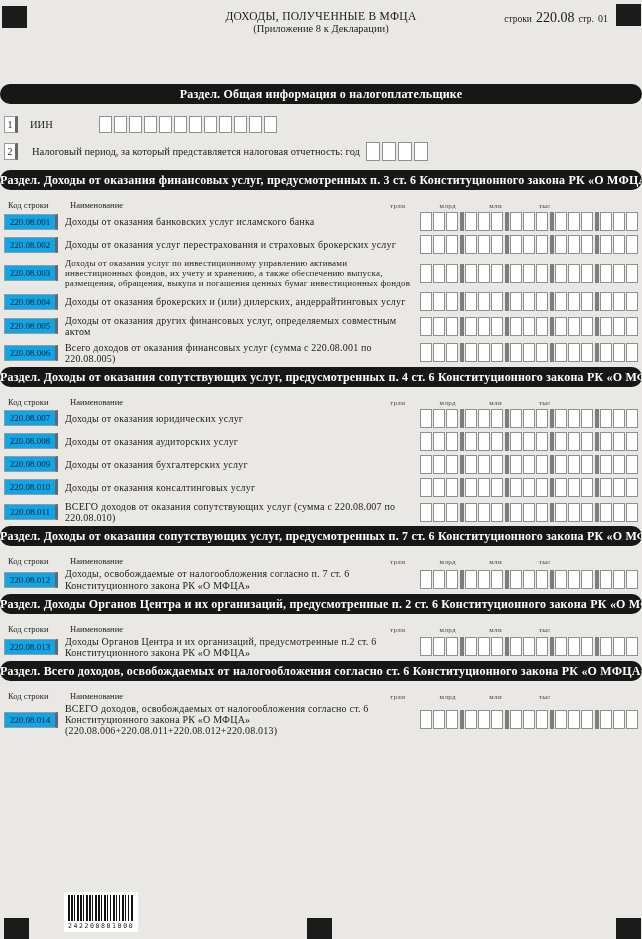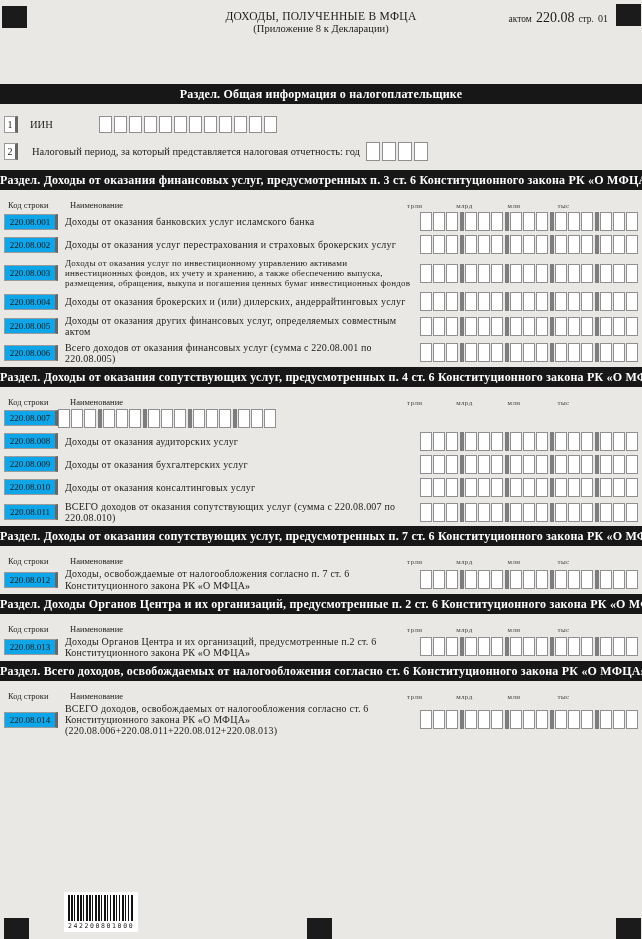--- a/index.html
+++ b/index.html
@@ -35,21 +35,21 @@
   .form-ref{position:absolute;right:34px;top:8px;white-space:nowrap}
   .form-ref .sm{font-size:9.5px}
   .form-ref .lg{font-size:14px}
   .form-ref .md{font-size:10px}
 
   
   .secbar{
     background:var(--bar-bg);color:var(--bar-text);
     height:20px;line-height:20px;text-align:center;
     font-size:12px;font-weight:bold;letter-spacing:.2px;
-    white-space:nowrap;overflow:hidden;
+    white-space:nowrap;overflow:hidden;border-radius:10px;
   }
 
   
   .gen{padding:12px 0 0 4px}
   .gen-row{display:flex;align-items:center;margin-bottom:9px}
   .numbox{
     width:14px;height:17px;background:#fff;
     border:1px solid #9a9a9a;border-right:3px solid var(--edge);
     font-size:10px;text-align:center;line-height:15px;flex-shrink:0;
   }
@@ -60,21 +60,21 @@
     width:13px;height:17px;background:#fff;
     border:1px solid var(--cell-border);flex-shrink:0;
   }
   .cell.big{width:14px;height:19px}
 
   
   .colhead{display:flex;align-items:flex-end;padding:7px 4px 1px 8px;height:21px}
   .ch-code{font-size:8.5px;color:#222;width:52px;flex-shrink:0}
   .ch-name{font-size:8.5px;color:#222;margin-left:10px}
   .scalerow{margin-left:auto;width:248px;display:flex;flex-shrink:0}
-  .scalerow span{flex:1;text-align:center;font-size:7px;color:#444;letter-spacing:.4px}
+  .scalerow span{flex:1;font-size:7px;color:#444;letter-spacing:.4px}
 
   
   .frow{display:flex;align-items:center;padding:1px 4px;margin-bottom:2px}
   .codebox{
     width:54px;height:16px;background:#0ea5e9;flex-shrink:0;
     border:1px solid #9a9a9a;border-right:3px solid var(--edge);
     font-size:9px;text-align:center;line-height:14px;align-self:center;
   }
   .rname{flex:1;padding:0 8px 0 7px;font-size:10px;line-height:1.12;letter-spacing:.2px}
   .rname.small{font-size:9px;line-height:1.12}
@@ -106,21 +106,21 @@
 <div class="regmark rm-bl"></div>
 <div class="regmark rm-bc"></div>
 <div class="regmark rm-br"></div>
 
 <div class="header">
   <div class="title-block">
     <div class="title-1">ДОХОДЫ, ПОЛУЧЕННЫЕ В МФЦА</div>
     <div class="title-2">(Приложение  8 к Декларации)</div>
   </div>
   <div class="form-ref">
-    <span class="sm">актом</span>
+    <span class="sm">строки</span>
     <span class="lg">220.08</span>
     <span class="sm">стр.</span>
     <span class="md">01</span>
   </div>
 </div>
 
 <div class="secbar">Раздел. Общая информация о налогоплательщике</div>
 <div class="gen">
   <div class="gen-row">
     <div class="numbox">1</div>
@@ -382,20 +382,21 @@
       <div class="scalerow">
         <span>трлн</span>
         <span>млрд</span>
         <span>млн</span>
         <span>тыс</span>
         <span></span>
       </div>
     </div>
     <div class="frow">
       <div class="codebox">220.08.007</div>
+      <div class="rname">Доходы от оказания юридических услуг</div>
       <div class="mgrid">
         <div class="mgroup">
           <div class="mcell"></div>
           <div class="mcell"></div>
           <div class="mcell"></div>
         </div>
         <div class="msep"></div>
         <div class="mgroup">
           <div class="mcell"></div>
           <div class="mcell"></div>

